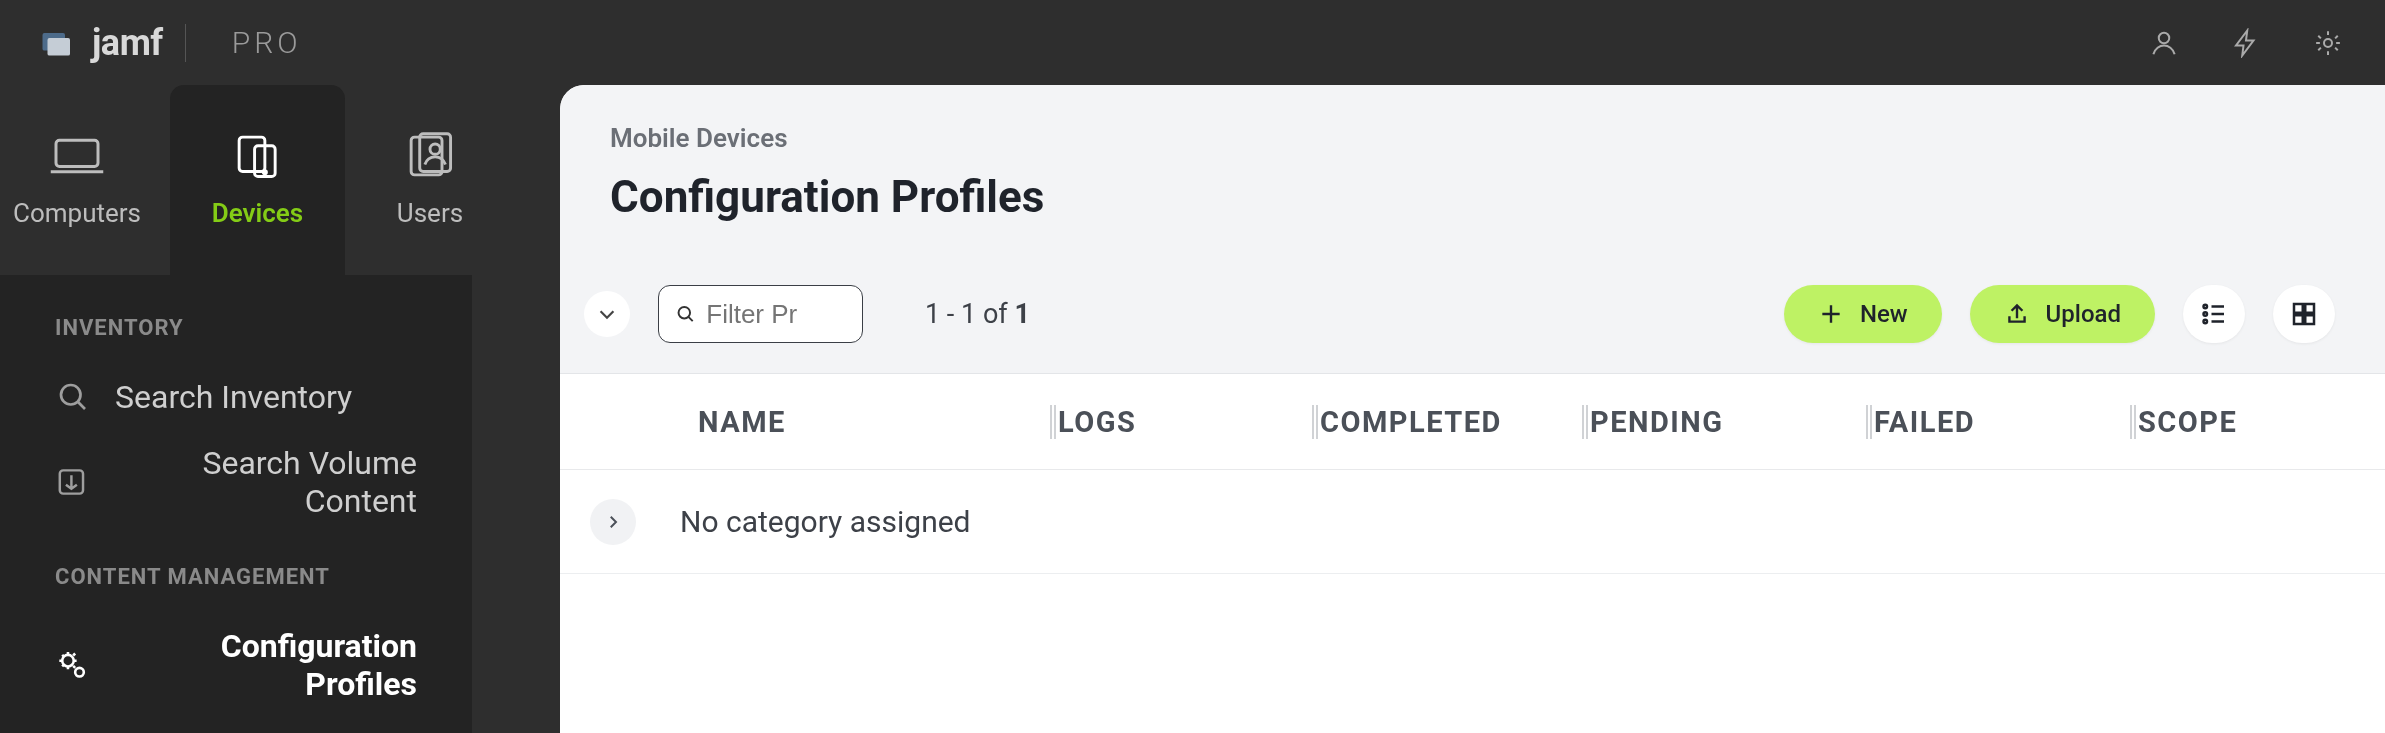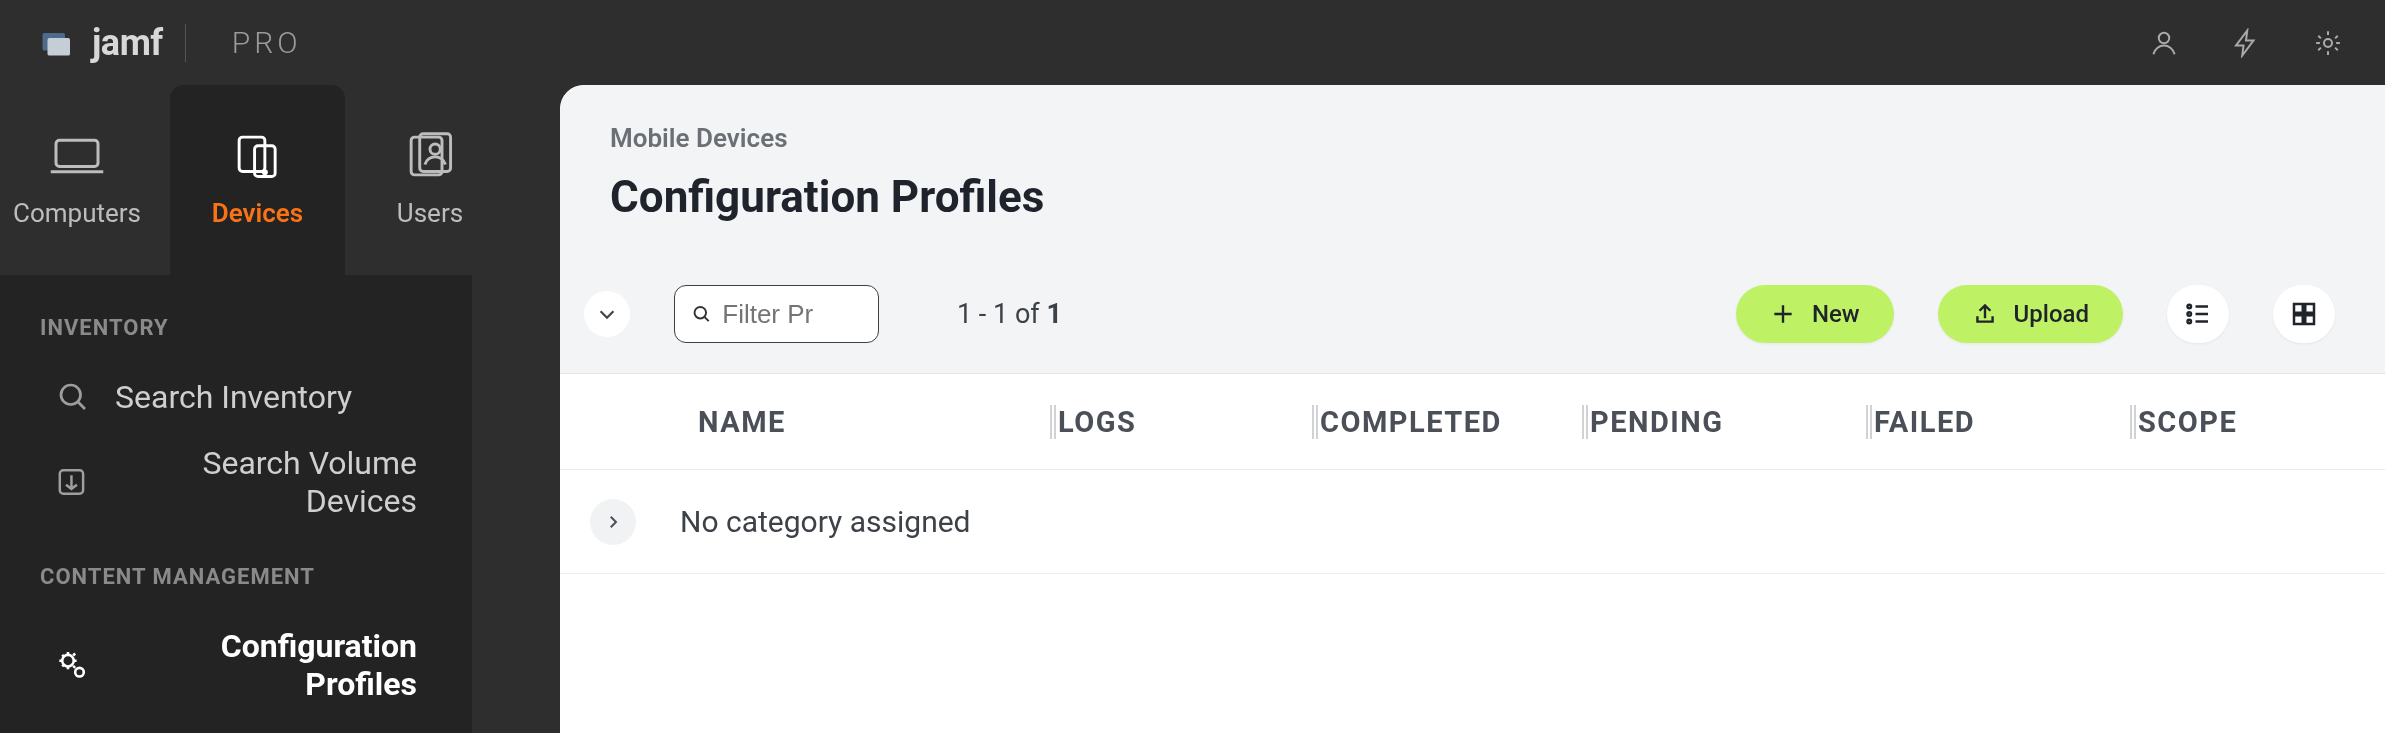--- a/index.html
+++ b/index.html
@@ -76,21 +76,21 @@
       align-items:center;
       justify-content:center;
       gap:18px;
       color:#bdbdbd;
       font-size: 26px;
       padding: 0 20px;
       min-width: 175px;
     }
     .device-tab.active {
       background:#232323;
-      color:#f97316;
+      color:#84cc16;
       font-weight:600;
       border-radius: 14px 14px 0 0;
     }
     .device-tab .dt-icon { width:56px; height:48px; }
     .device-tab .dt-icon svg { width:100%; height:100%; stroke:#bdbdbd; stroke-width:1.7; fill:none;}
     .device-tab.active .dt-icon svg { stroke:#fff; }
     .device-tab:first-child { padding-left: 4px; min-width:170px;}
     .device-tab:last-child { min-width:170px;}
 
     
@@ -98,21 +98,21 @@
       background:#232323;
       padding-top: 40px;
       height: calc(100% - 190px);
       overflow:hidden;
     }
     .sb-section {
       color:#8a8a8a;
       font-weight:700;
       font-size:22px;
       letter-spacing:1px;
-      padding: 0 55px 24px 40px;
+      padding: 0 55px 24px 55px;
     }
     .sb-item {
       display:flex; align-items:center; gap:24px;
       color:#cfcfcf; font-size:32px;
       padding: 14px 55px;
       cursor:pointer;
       text-align:right;
     }
     .sb-item.active { color:#fff; font-weight:700; }
     .sb-item .sb-icon { width:36px; height:36px; display:flex; align-items:center; justify-content:center;}
@@ -137,21 +137,21 @@
       color:#6b6f76; font-size:26px; font-weight:600;
     }
     .page-title {
       color:#1f232b; font-size:44px; font-weight:700; margin-top:18px;
     }
 
     
     .toolbar {
       background:#f3f4f6;
       padding: 24px 50px 30px 24px;
-      display:flex; align-items:center; gap: 44px;
+      display:flex; align-items:center; gap: 28px;
       border-bottom: 1px solid #e3e5e8;
     }
     .tb-chevron {
       width:46px; height:46px; border-radius:50%; background:#fff;
       display:flex; align-items:center; justify-content:center; cursor:pointer;
       color:#444;
     }
     .tb-chevron svg{width:22px;height:22px; stroke:#444; stroke-width:2.4; fill:none;}
     .filter {
       height:58px; width:205px; border:1.5px solid #3b3f46; border-radius:12px;
@@ -299,21 +299,21 @@
       <span>Search Inventory</span>
     </div>
 
     <div class="sb-item">
       <span class="sb-icon">
         <svg viewBox="0 0 24 24">
             <rect x="3.5" y="3.5" width="17" height="17" rx="2.5"></rect>
             <path d="M12 7v10M8 14l4 3 4-3"></path>
           </svg>
       </span>
-      <span>Search Volume Devices</span>
+      <span>Search Volume Content</span>
     </div>
 
     <div class="sb-section sb-section2">CONTENT MANAGEMENT</div>
 
     <div class="sb-item active">
       <span class="sb-icon">
         <svg viewBox="0 0 24 24">
             <circle cx="9" cy="9" r="4"></circle>
             <circle cx="17" cy="17" r="3"></circle>
             <path d="M9 3v2M9 13v2M3 9h2M13 9h2M5 5l1.4 1.4M12.6 12.6 14 14M5 13l1.4-1.4M12.6 5.4 14 4"></path>

